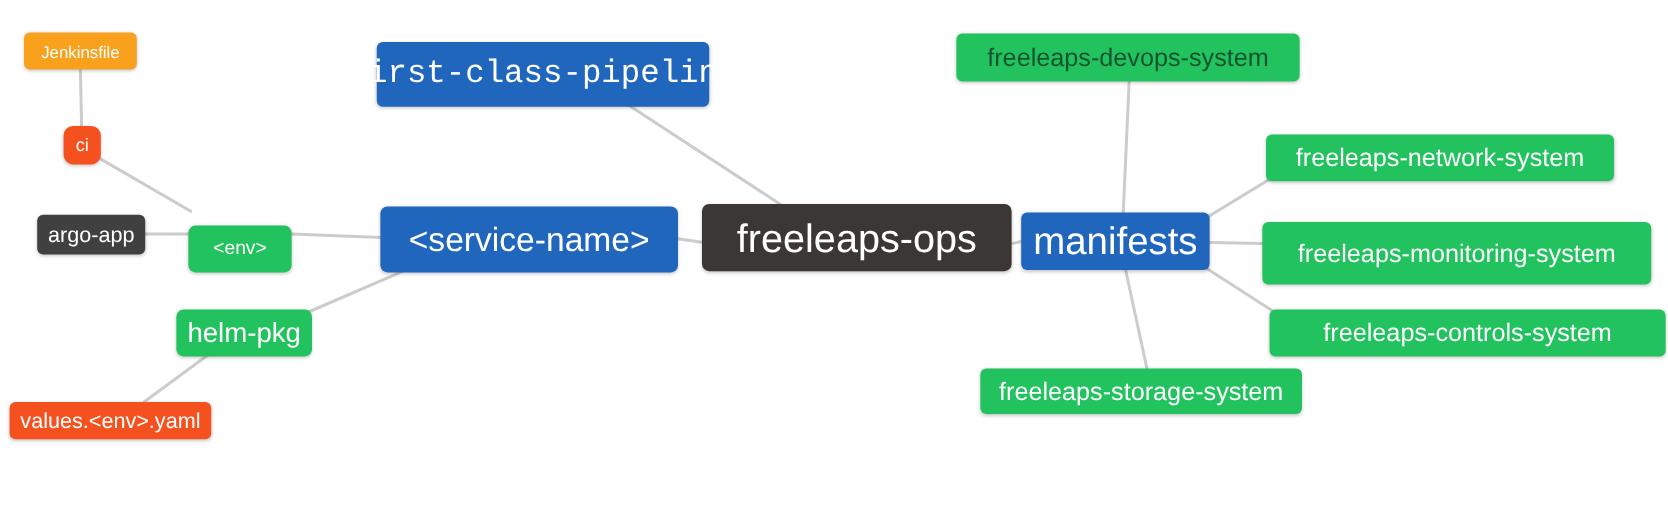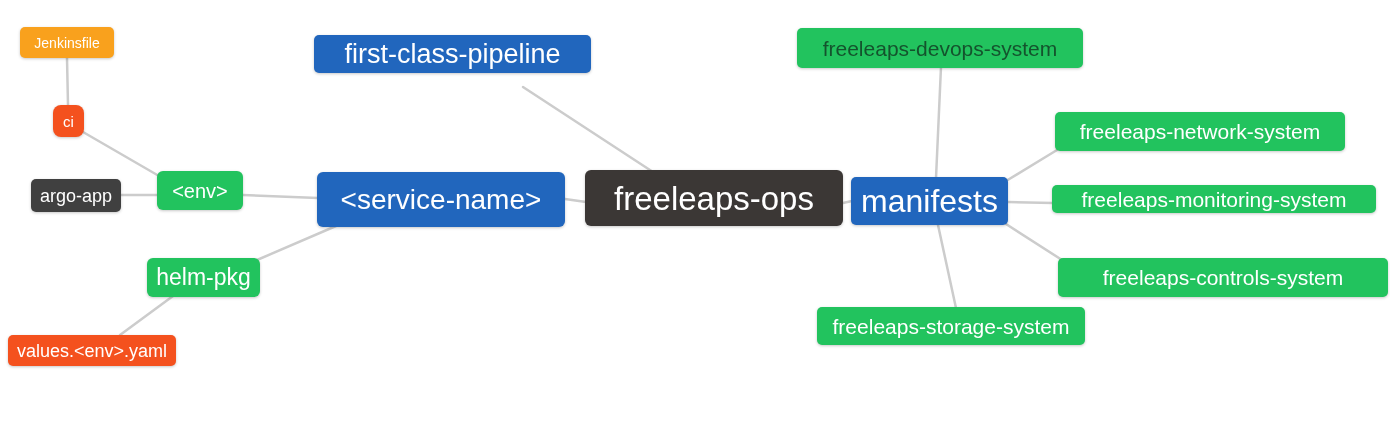--- a/index.html
+++ b/index.html
@@ -59,28 +59,28 @@
       <line x1="565" y1="199" x2="586" y2="202" stroke="#cccccc" stroke-width="2.5" stroke-linecap="round"></line>
       <line x1="843" y1="203" x2="852" y2="201" stroke="#cccccc" stroke-width="2.5" stroke-linecap="round"></line>
       <line x1="941" y1="67" x2="936" y2="178" stroke="#cccccc" stroke-width="2.5" stroke-linecap="round"></line>
       <line x1="1006" y1="181" x2="1057" y2="150" stroke="#cccccc" stroke-width="2.5" stroke-linecap="round"></line>
       <line x1="1008" y1="202" x2="1053" y2="203" stroke="#cccccc" stroke-width="2.5" stroke-linecap="round"></line>
       <line x1="1006" y1="224" x2="1062" y2="260" stroke="#cccccc" stroke-width="2.5" stroke-linecap="round"></line>
       <line x1="938" y1="225" x2="956" y2="308" stroke="#cccccc" stroke-width="2.5" stroke-linecap="round"></line>
     </svg>
   <div class="node-layer" id="nodes">
       <div class="node" style="left: 585px; top: 170px; width: 258px; height: 56px; font-size: 33px; border-radius: 6px; background: rgb(59, 55, 53); color: rgb(255, 255, 255);">freeleaps-ops</div>
-      <div class="node" style="left: 314px; top: 35px; width: 277px; height: 38px; font-size: 27px; border-radius: 5px; background: rgb(33, 102, 189); color: rgb(255, 255, 255);">first-class-pipeline</div>
+      <div class="node" style="left: 314px; top: 35px; width: 277px; height: 54px; font-size: 27px; border-radius: 5px; background: rgb(33, 102, 189); color: rgb(255, 255, 255); font-family: Liberation Mono, monospace;">first-class-pipeline</div>
       <div class="node" style="left: 317px; top: 172px; width: 248px; height: 55px; font-size: 28px; border-radius: 6px; background: rgb(33, 102, 189); color: rgb(255, 255, 255);">&lt;service-name&gt;</div>
       <div class="node" style="left: 851px; top: 177px; width: 157px; height: 48px; font-size: 32px; border-radius: 5px; background: rgb(33, 102, 189); color: rgb(255, 255, 255);">manifests</div>
-      <div class="node" style="left: 157px; top: 171px; width: 86px; height: 39px; font-size: 20px; border-radius: 6px; background: rgb(34, 195, 94); color: rgb(255, 255, 255);">&lt;env&gt;</div>
+      <div class="node" style="left: 157px; top: 188px; width: 86px; height: 39px; font-size: 16px; border-radius: 6px; background: rgb(34, 195, 94); color: rgb(255, 255, 255);">&lt;env&gt;</div>
       <div class="node" style="left: 147px; top: 258px; width: 113px; height: 39px; font-size: 23px; border-radius: 6px; background: rgb(34, 195, 94); color: rgb(255, 255, 255);">helm-pkg</div>
       <div class="node" style="left: 20px; top: 27px; width: 94px; height: 31px; font-size: 14px; border-radius: 5px; background: rgb(249, 161, 29); color: rgb(255, 255, 255);">Jenkinsfile</div>
       <div class="node" style="left: 53px; top: 105px; width: 31px; height: 32px; font-size: 15px; border-radius: 8px; background: rgb(244, 81, 30); color: rgb(255, 255, 255);">ci</div>
       <div class="node" style="left: 31px; top: 179px; width: 90px; height: 33px; font-size: 18px; border-radius: 5px; background: #404040; color: rgb(255, 255, 255);">argo-app</div>
       <div class="node" style="left: 8px; top: 335px; width: 168px; height: 31px; font-size: 18px; border-radius: 5px; background: rgb(244, 81, 30); color: rgb(255, 255, 255);">values.&lt;env&gt;.yaml</div>
       <div class="node" style="left: 797px; top: 28px; width: 286px; height: 40px; font-size: 21px; border-radius: 5px; background: rgb(34, 195, 94); color: #14532d;">freeleaps-devops-system</div>
       <div class="node" style="left: 1055px; top: 112px; width: 290px; height: 39px; font-size: 21px; border-radius: 5px; background: rgb(34, 195, 94); color: rgb(255, 255, 255);">freeleaps-network-system</div>
-      <div class="node" style="left: 1052px; top: 185px; width: 324px; height: 28px; font-size: 21px; border-radius: 5px; background: rgb(34, 195, 94); color: rgb(255, 255, 255);">freeleaps-monitoring-system</div>
+      <div class="node" style="left: 1052px; top: 185px; width: 324px; height: 52px; font-size: 21px; border-radius: 5px; background: rgb(34, 195, 94); color: rgb(255, 255, 255);">freeleaps-monitoring-system</div>
       <div class="node" style="left: 1058px; top: 258px; width: 330px; height: 39px; font-size: 21px; border-radius: 5px; background: rgb(34, 195, 94); color: rgb(255, 255, 255);">freeleaps-controls-system</div>
       <div class="node" style="left: 817px; top: 307px; width: 268px; height: 38px; font-size: 21px; border-radius: 5px; background: rgb(34, 195, 94); color: rgb(255, 255, 255);">freeleaps-storage-system</div>
     </div>
 </div>
 
 </body></html>

